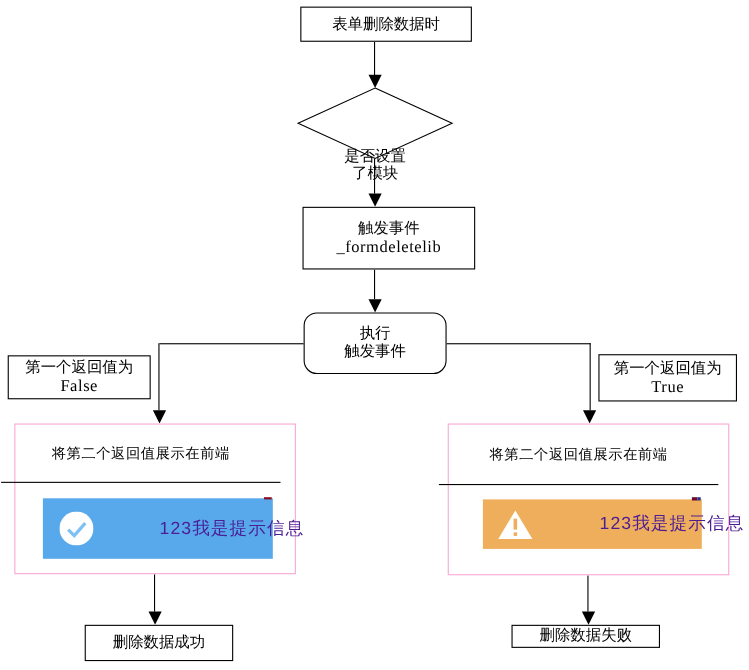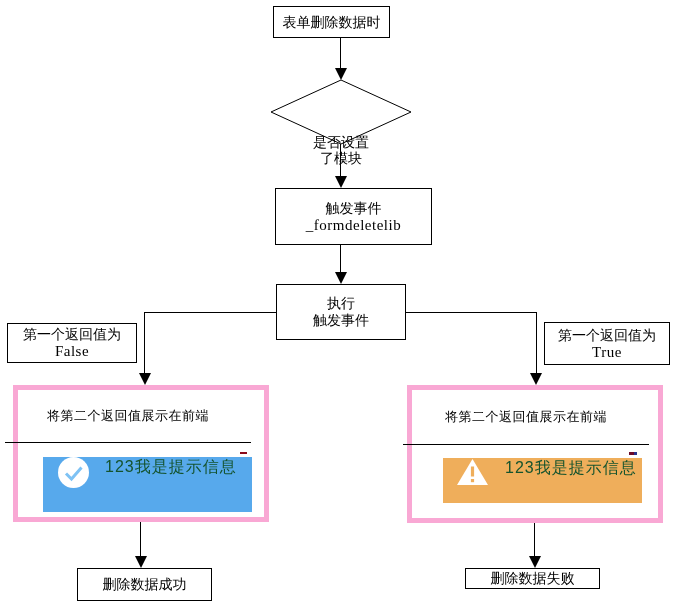--- a/index.html
+++ b/index.html
@@ -21,30 +21,30 @@
     border-left:6px solid transparent;border-right:6px solid transparent;
     border-top:12px solid #000;
   }
   
   .diamond-wrap{position:absolute;left:268px;top:77px;width:146px;height:70px;}
   .diamond-label{
     position:absolute;left:271px;top:95px;width:140px;text-align:center;
     font-size:14px;line-height:16px;margin-top:40px;
   }
   
-  .big-box{position:absolute;border:5px solid #f9a8d4;background:#fff;box-sizing:border-box;}
+  .big-box{position:absolute;border:1px solid #f9a8d4;background:#fff;box-sizing:border-box;}
   .big-box .box-title{
     height:52px;border-bottom:1px solid #000;display:flex;align-items:center;justify-content:center;
     font-size:13px;letter-spacing:.5px;
   }
   
   .toast{
-    position:absolute;display:flex;box-sizing:border-box;
-    color:#14532d;font-family:"Liberation Sans","DejaVu Sans",sans-serif;
-    font-size:16px;letter-spacing:1px;
+    position:absolute;display:flex;align-items:center;box-sizing:border-box;
+    color:#4c1d95;font-family:"Liberation Sans","DejaVu Sans",sans-serif;
+    font-size:16px;letter-spacing:1px;gap:44px;
   }
   .toast.success{background:#57a9ec;}
   .toast.warning{background:#efae5b;}
   .toast .icon{flex:0 0 auto;display:block;}
   .toast .msg{margin-left:16px;white-space:nowrap;}
   .artifact{position:absolute;}
 </style>
 </head>
 <body>
 
@@ -66,40 +66,40 @@
   <div class="line" style="left:406px;top:312px;width:131px;height:1px;"></div>
   <div class="line" style="left:536px;top:312px;width:1px;height:61px;"></div>
   <div class="arrow-down" style="left:530px;top:373px;"></div>
 
   <div class="line" style="left:140px;top:522px;width:1px;height:34px;"></div>
   <div class="arrow-down" style="left:135px;top:556px;"></div>
 
   <div class="line" style="left:534px;top:523px;width:1px;height:33px;"></div>
   <div class="arrow-down" style="left:529px;top:556px;"></div>
 
-  <div class="node" style="left:273px;top:6px;width:117px;height:32px;">
+  <div class="node" style="left:273px;top:6px;width:156px;height:32px;">
     <span>表单删除数据时</span>
   </div>
 
   <div class="diamond-wrap">
     <svg width="146" height="70" viewBox="0 0 146 70">
       <polygon points="73,3 143,35 73,67 3,35" fill="#ffffff" stroke="#000000" stroke-width="1"></polygon>
     </svg>
   </div>
   <div class="diamond-label">
     <div>是否设置</div>
     <div>了模块</div>
   </div>
 
   <div class="node" style="left:275px;top:188px;width:157px;height:57px;">
     <div>触发事件</div>
     <div class="latin">_formdeletelib</div>
   </div>
 
-  <div class="node" style="left:276px;top:284px;width:130px;height:56px;">
+  <div class="node" style="left:276px;top:284px;width:130px;height:56px;border-radius:12px;">
     <div>执行</div>
     <div>触发事件</div>
   </div>
 
   <div class="node" style="left:7px;top:323px;width:130px;height:40px;line-height:16px;">
     <div>第一个返回值为</div>
     <div class="latin">False</div>
   </div>
   <div class="node" style="left:544px;top:322px;width:126px;height:43px;line-height:16px;">
     <div>第一个返回值为</div>

